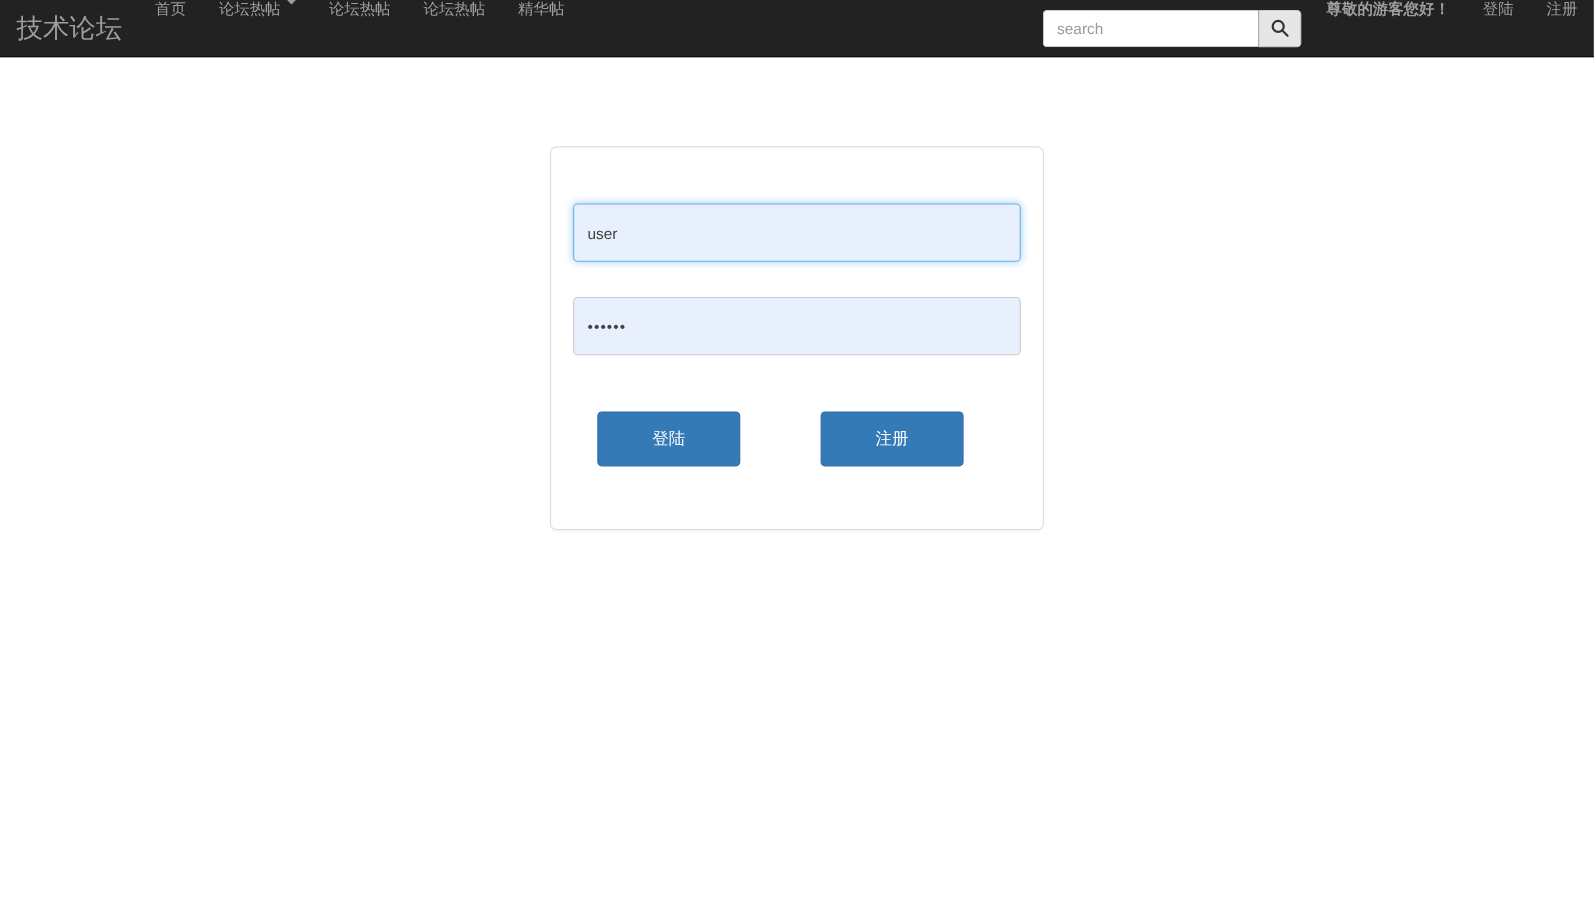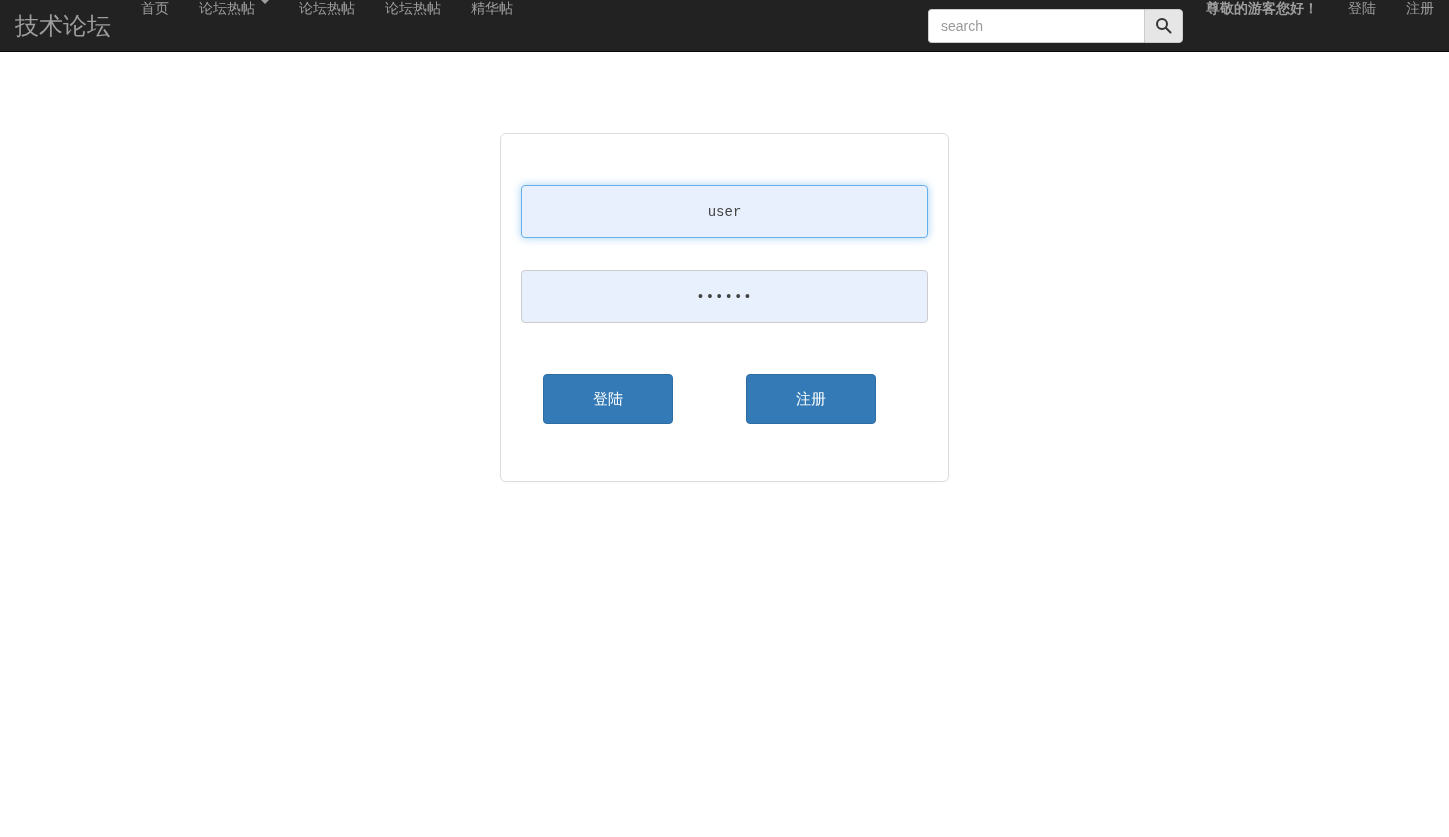--- a/index.html
+++ b/index.html
@@ -43,21 +43,21 @@
     border-top: 4px solid #9d9d9d;
   }
   .nav-spacer { flex: 1 1 auto; }
 
   
   .search-form {
     display: flex; align-items: center;
     margin: 9px 8px 9px 0;
   }
   .search-input {
-    width: 216px; height: 34px;
+    width: 196px; height: 34px;
     border: 1px solid #cccccc;
     border-right: none;
     border-radius: 4px 0 0 4px;
     padding: 0 12px;
     font-size: 14px; color: #555555;
     background: #ffffff;
     outline: none;
     font-family: "Liberation Sans", "DejaVu Sans", sans-serif;
   }
   .search-input::placeholder { color: #999999; }
@@ -81,22 +81,21 @@
     box-shadow: 0 1px 2px rgba(0,0,0,0.03);
   }
   .form-input {
     display: block;
     width: 100%; height: 53px;
     border-radius: 4px;
     padding: 0 12px;
     font-size: 14px; color: #444444;
     background: #e8f0fe;
     outline: none;
-    font-family: Liberation Mono, monospace;
-    text-align: center;
+    font-family: Liberation Sans, sans-serif;
   }
   .input-username {
     border: 1px solid #66afe9;
     box-shadow: 0 0 8px rgba(102, 175, 233, 0.6);
   }
   .input-password {
     border: 1px solid #cccccc;
     margin-top: 32px;
     letter-spacing: 1px;
   }

